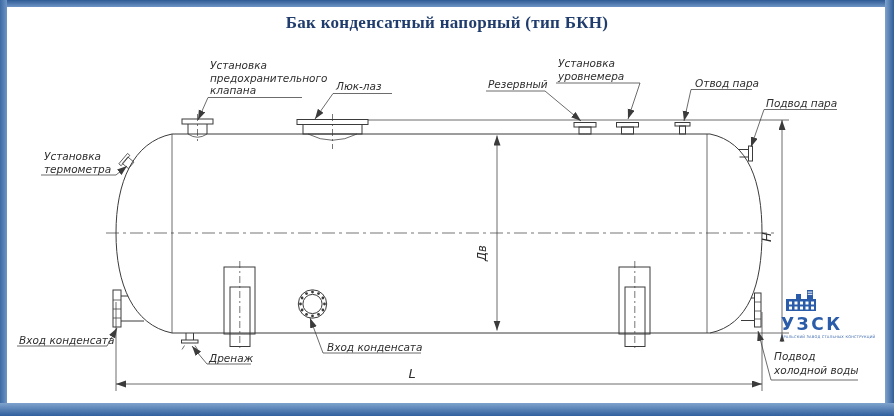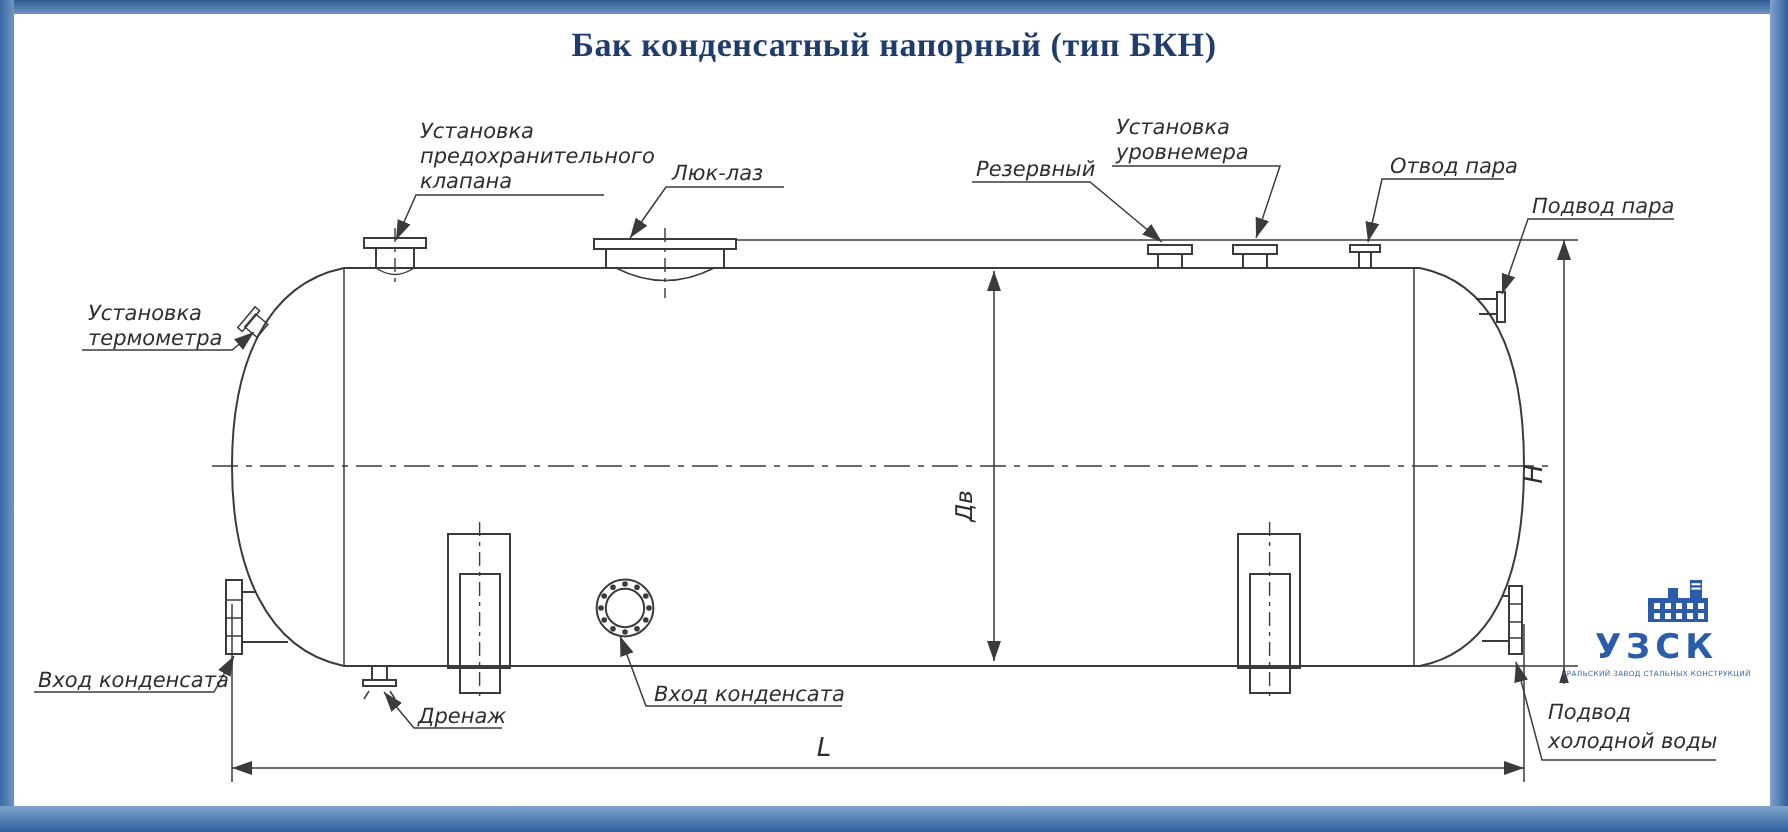--- a/index.html
+++ b/index.html
@@ -18,21 +18,21 @@
   
   svg.draw{position:absolute;left:0;top:0;}
   .ln{stroke:#3b3b3b;stroke-width:1;fill:none;}
   .thin{stroke-width:.75;}
   .cl{stroke:#3b3b3b;stroke-width:.7;fill:none;stroke-dasharray:13 4 3 4;}
   .cls{stroke:#3b3b3b;stroke-width:.7;fill:none;stroke-dasharray:7 3 2 3;}
   .lbl{font:italic 10.5px "DejaVu Sans",sans-serif;fill:#2e2e2e;}
   .dim{font:italic 13px "DejaVu Sans",sans-serif;fill:#2e2e2e;}
   .dimS{font:italic 11.5px "DejaVu Sans",sans-serif;fill:#2e2e2e;}
   
-  .logo{position:absolute;left:781px;top:287px;width:78px;text-align:right;z-index:4;}
+  .logo{position:absolute;left:781px;top:287px;width:78px;text-align:left;z-index:4;}
   .logo .nm{font-weight:bold;font-size:17px;letter-spacing:2.5px;color:#2a5ca9;line-height:1.05;}
   .logo .tg{font-size:3.6px;color:#3a67ad;white-space:nowrap;letter-spacing:.2px;margin-top:1px;}
 </style>
 </head>
 <body>
 
 <div class="fr fr-top"></div>
 <div class="fr fr-left"></div>
 <div class="fr fr-right"></div>
 <div class="fr fr-bottom"></div>

